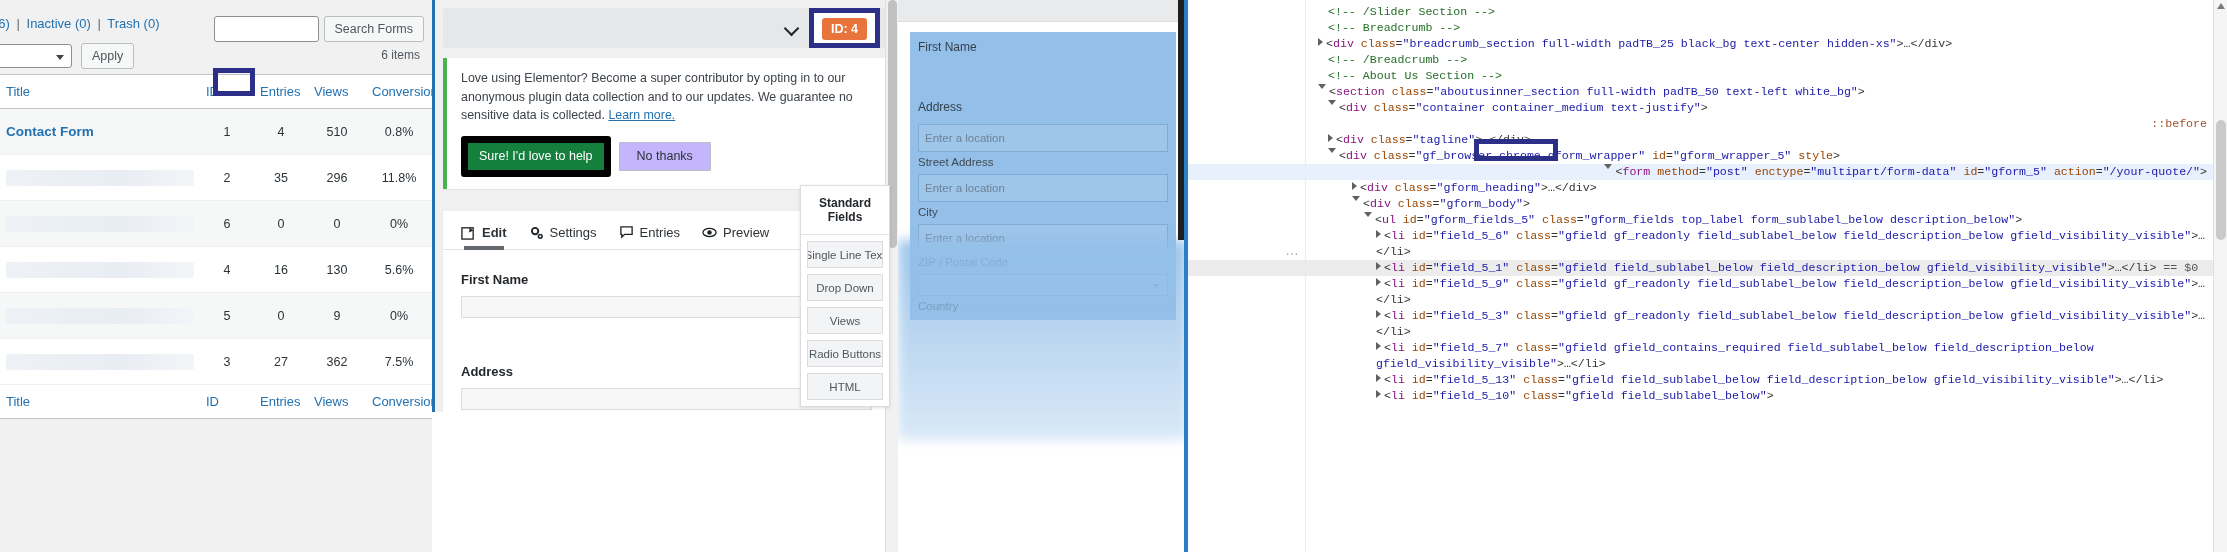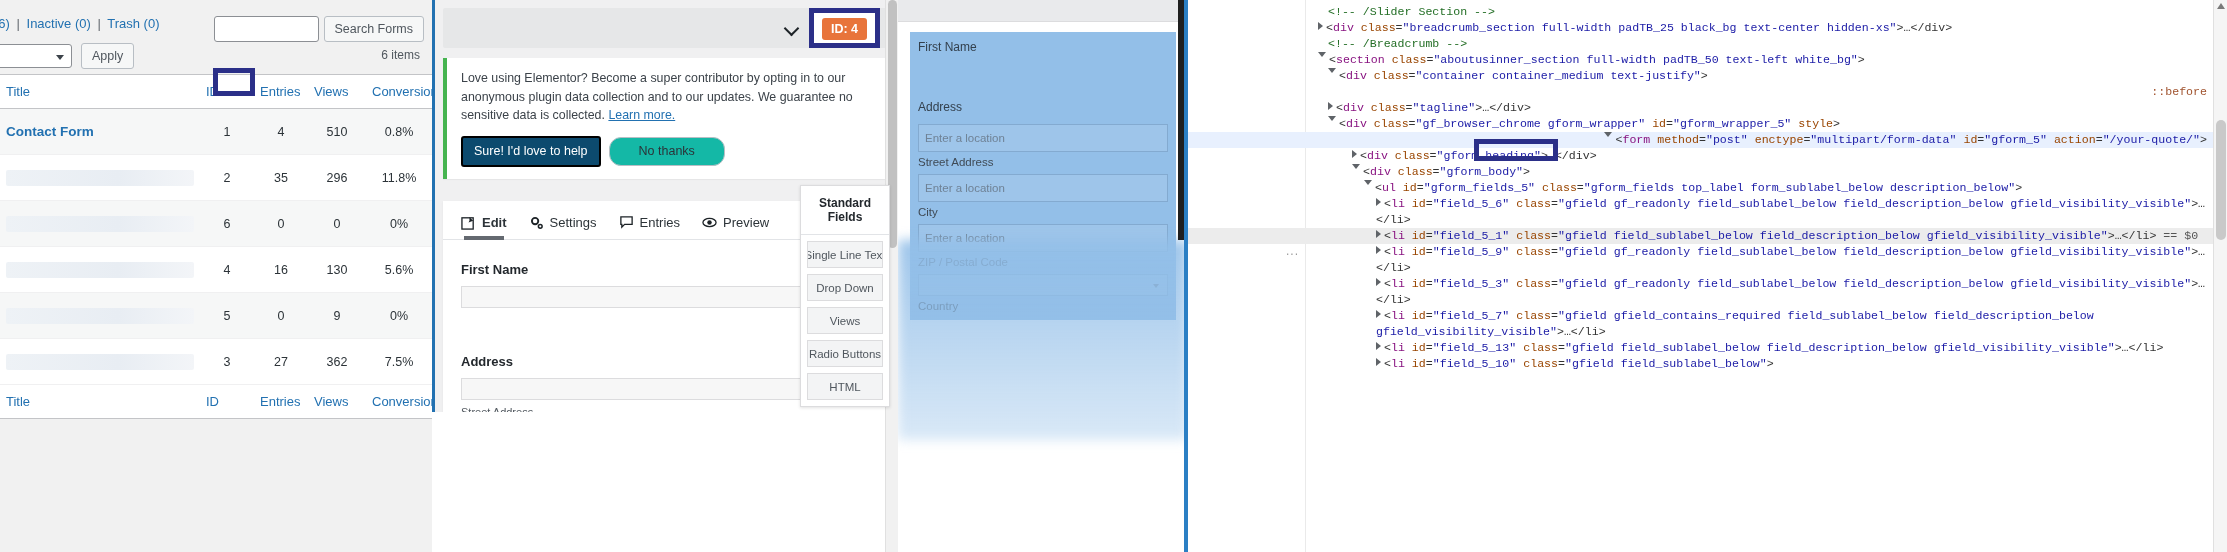--- a/index.html
+++ b/index.html
@@ -107,26 +107,26 @@
   .id-badge-wrap { background:#fff; padding:6px 8px; }
 
   .elementor-notice {
     margin:10px 8px 0 8px; background:#fff; border-left:4px solid #46b450;
     padding:11px 12px 12px 14px; font-size:12.4px; color:#3c434a; line-height:1.5;
     box-shadow:0 1px 1px rgba(0,0,0,.04);
   }
   .elementor-notice a { color:#2271b1; }
   .notice-btns { margin-top:11px; display:flex; gap:8px; align-items:center; }
   .btn-primary {
-    background:#0c4a6e; color:#fff; font-size:12.5px; padding:6px 11px;
-    border:2px solid #000000; border-radius:3px; cursor:pointer; line-height:1.2;
+    background:#15803d; color:#fff; font-size:12.5px; padding:6px 11px;
+    border:7px solid #000000; border-radius:3px; cursor:pointer; line-height:1.2;
   }
   .btn-plain {
-    background:#14b8a6; color:#2c3338; font-size:12.5px; padding:6px 29px;
-    border:1px solid #b8bec4; border-radius:12px; cursor:pointer; line-height:1.2;
+    background:#c4b5fd; color:#2c3338; font-size:12.5px; padding:6px 17px;
+    border:1px solid #b8bec4; border-radius:1px; cursor:pointer; line-height:1.2;
   }
 
   .gf-editor-card {
     margin:22px 8px 18px 8px; background:#fff; min-height:330px;
     box-shadow:0 1px 2px rgba(0,0,0,.06);
   }
   .gf-tabs { display:flex; gap:22px; padding:14px 18px 0 18px; border-bottom:1px solid #e2e4e7; }
   .gf-tab {
     display:flex; align-items:center; gap:6px; font-size:13px; color:#2c3338;
     padding-bottom:9px; cursor:pointer; position:relative;
@@ -483,22 +483,24 @@
   </div>
 </div>
 
 <div id="dark-divider"></div>
 <div id="blue-divider"></div>
 
 <div id="pane-dt">
   <div id="dt-gutter"></div>
   <div id="dt-code">
       <div class="dl ind1"><span class="c-comment">&lt;!-- /Slider Section --&gt;</span></div>
+      <div class="dl ind1"><span class="c-comment">&lt;!-- Breadcrumb --&gt;</span></div>
       <div class="dl ind0"><span class="tri"></span><span class="c-punct">&lt;</span><span class="c-tag">div</span><span class="c-punct"> </span><span class="c-attr">class</span><span class="c-punct">=</span><span class="c-val">"breadcrumb_section full-width padTB_25 black_bg text-center hidden-xs"</span><span class="c-punct">&gt;</span><span class="c-text">…&lt;/div&gt;</span></div>
       <div class="dl ind1"><span class="c-comment">&lt;!-- /Breadcrumb --&gt;</span></div>
+      <div class="dl ind1"><span class="c-comment">&lt;!-- About Us Section --&gt;</span></div>
       <div class="dl ind0"><span class="tri open"></span><span class="c-punct">&lt;</span><span class="c-tag">section</span><span class="c-punct"> </span><span class="c-attr">class</span><span class="c-punct">=</span><span class="c-val">"aboutusinner_section full-width padTB_50 text-left white_bg"</span><span class="c-punct">&gt;</span></div>
       <div class="dl ind1"><span class="tri open"></span><span class="c-punct">&lt;</span><span class="c-tag">div</span><span class="c-punct"> </span><span class="c-attr">class</span><span class="c-punct">=</span><span class="c-val">"container container_medium text-justify"</span><span class="c-punct">&gt;</span></div>
       <div class="dl ind2"><span class="c-pseudo">::before</span></div>
       <div class="dl ind1"><span class="tri"></span><span class="c-punct">&lt;</span><span class="c-tag">div</span><span class="c-punct"> </span><span class="c-attr">class</span><span class="c-punct">=</span><span class="c-val">"tagline"</span><span class="c-punct">&gt;</span><span class="c-text">…&lt;/div&gt;</span></div>
       <div class="dl ind1"><span class="tri open"></span><span class="c-punct">&lt;</span><span class="c-tag">div</span><span class="c-punct"> </span><span class="c-attr">class</span><span class="c-punct">=</span><span class="c-val">"gf_browser_chrome gform_wrapper"</span><span class="c-punct"> </span><span class="c-attr">id</span><span class="c-punct">=</span><span class="c-val">"gform_wrapper_5"</span><span class="c-punct"> </span><span class="c-attr">style</span><span class="c-punct">&gt;</span></div>
       <div class="dl ind2 sel"><span class="tri open"></span><span class="c-punct">&lt;</span><span class="c-tag">form</span><span class="c-punct"> </span><span class="c-attr">method</span><span class="c-punct">=</span><span class="c-val">"post"</span><span class="c-punct"> </span><span class="c-attr">enctype</span><span class="c-punct">=</span><span class="c-val">"multipart/form-data"</span><span class="c-punct"> </span><span class="c-attr">id</span><span class="c-punct">=</span><span class="c-val">"gform_5"</span><span class="c-punct"> </span><span class="c-attr">action</span><span class="c-punct">=</span><span class="c-val">"/your-quote/"</span><span class="c-punct">&gt;</span></div>
       <div class="dl ind3"><span class="tri"></span><span class="c-punct">&lt;</span><span class="c-tag">div</span><span class="c-punct"> </span><span class="c-attr">class</span><span class="c-punct">=</span><span class="c-val">"gform_heading"</span><span class="c-punct">&gt;</span><span class="c-text">…&lt;/div&gt;</span></div>
       <div class="dl ind3"><span class="tri open"></span><span class="c-punct">&lt;</span><span class="c-tag">div</span><span class="c-punct"> </span><span class="c-attr">class</span><span class="c-punct">=</span><span class="c-val">"gform_body"</span><span class="c-punct">&gt;</span></div>
       <div class="dl ind4"><span class="tri open"></span><span class="c-punct">&lt;</span><span class="c-tag">ul</span><span class="c-punct"> </span><span class="c-attr">id</span><span class="c-punct">=</span><span class="c-val">"gform_fields_5"</span><span class="c-punct"> </span><span class="c-attr">class</span><span class="c-punct">=</span><span class="c-val">"gform_fields top_label form_sublabel_below description_below"</span><span class="c-punct">&gt;</span></div>
       <div class="dl ind5"><span class="tri"></span><span class="c-punct">&lt;</span><span class="c-tag">li</span><span class="c-punct"> </span><span class="c-attr">id</span><span class="c-punct">=</span><span class="c-val">"field_5_6"</span><span class="c-punct"> </span><span class="c-attr">class</span><span class="c-punct">=</span><span class="c-val">"gfield gf_readonly field_sublabel_below field_description_below gfield_visibility_visible"</span><span class="c-punct">&gt;</span><span class="c-text">…&lt;/li&gt;</span></div>

